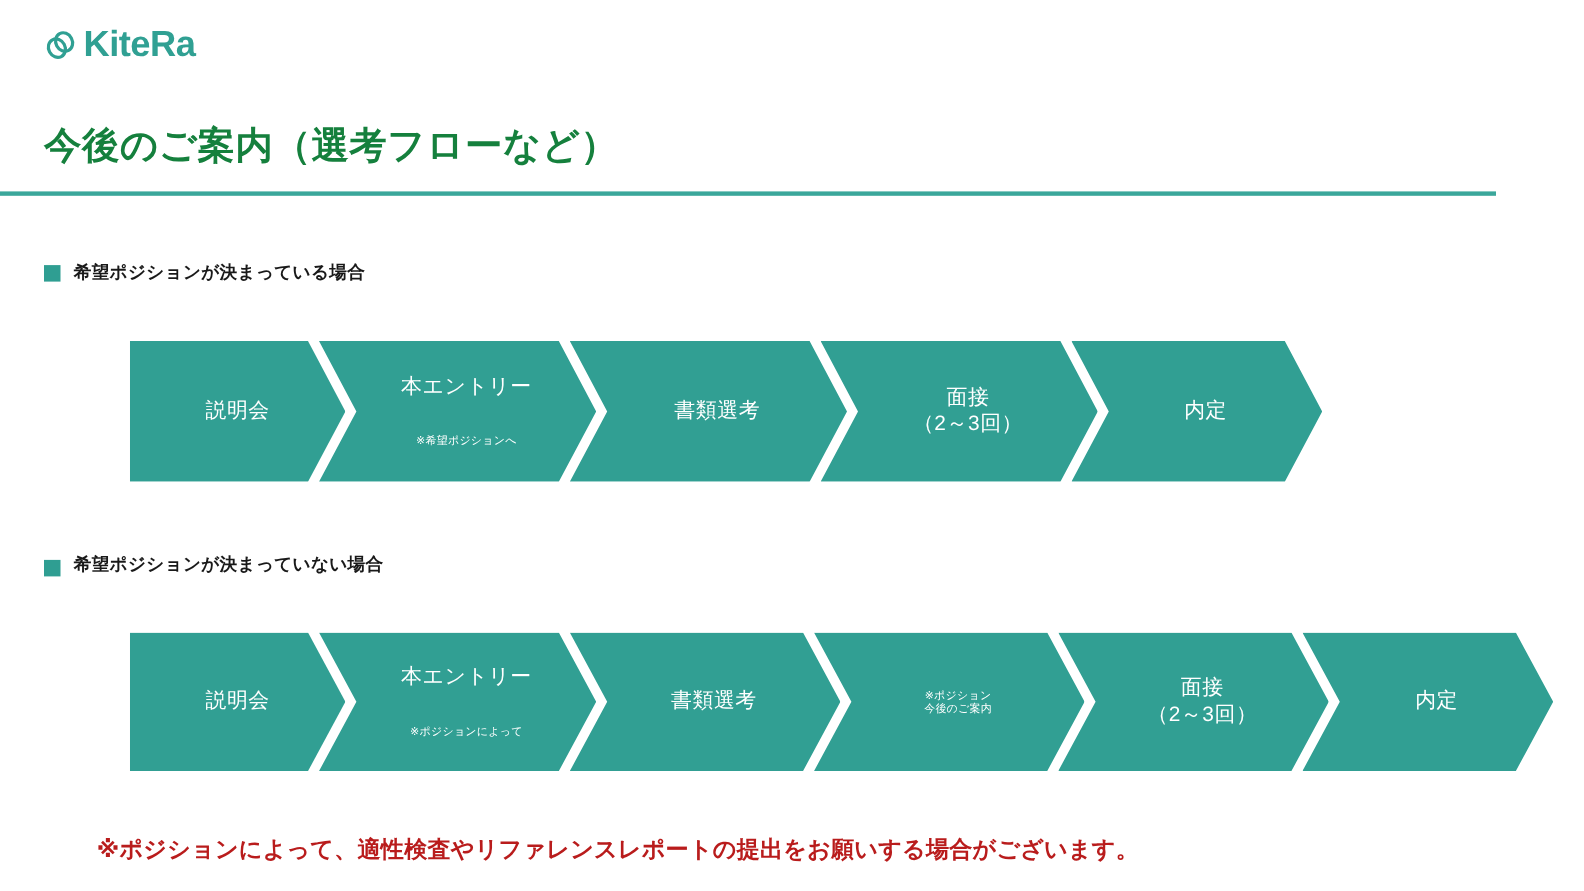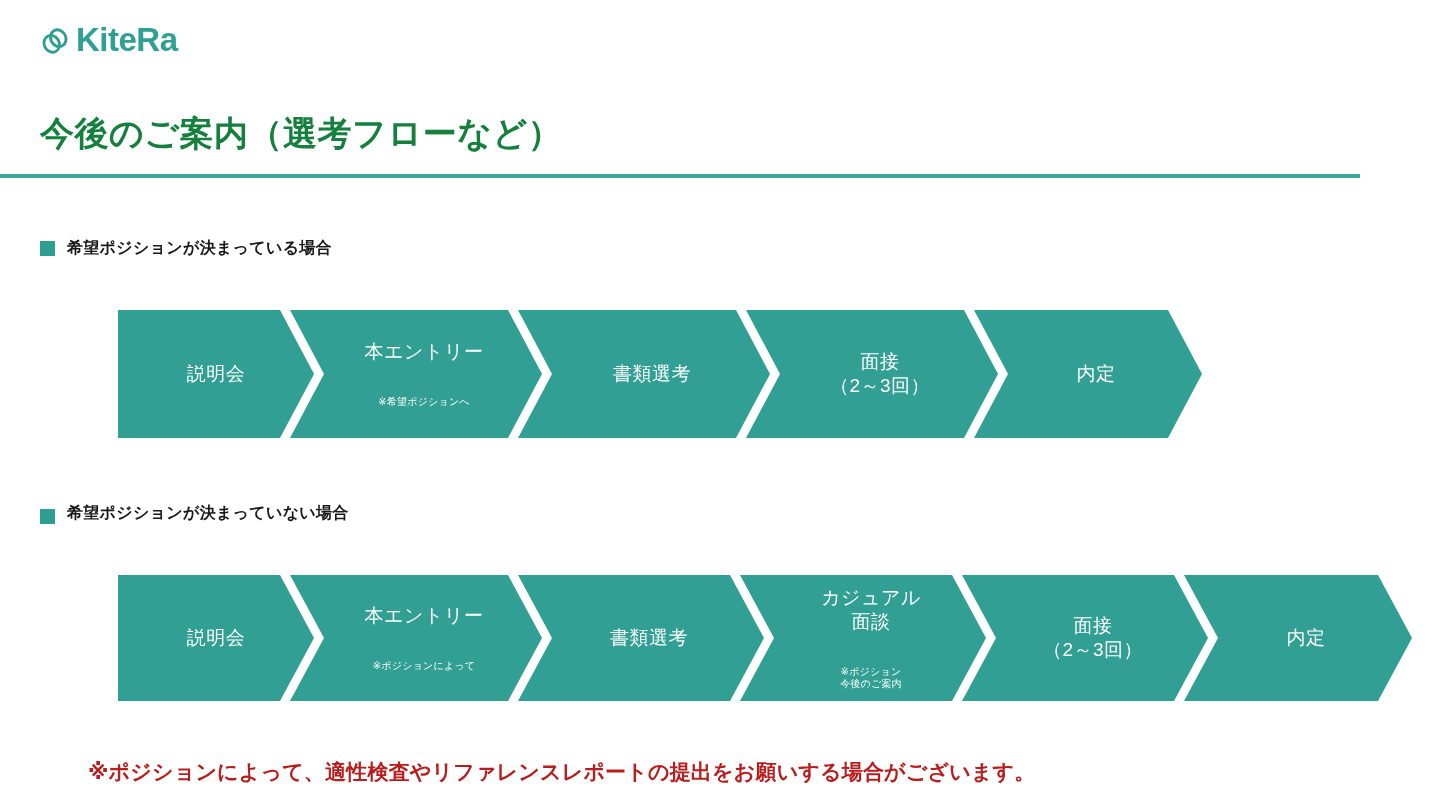--- a/index.html
+++ b/index.html
@@ -198,22 +198,20 @@
     <div class="chev-label">説明会</div>
   </div>
   <div class="chev mid" style="width:252px">
     <div class="chev-label">本エントリー</div>
     <div class="chev-sub">※ポジションによって</div>
   </div>
   <div class="chev mid" style="width:246px">
     <div class="chev-label">書類選考</div>
   </div>
   <div class="chev mid" style="width:246px">
-    <div class="chev-label">カジュアル
-面談</div>
     <div class="chev-sub">※ポジション
 今後のご案内</div>
   </div>
   <div class="chev mid" style="width:246px">
     <div class="chev-label">面接
 （2～3回）</div>
   </div>
   <div class="chev mid" style="width:228px">
     <div class="chev-label">内定</div>
   </div>

